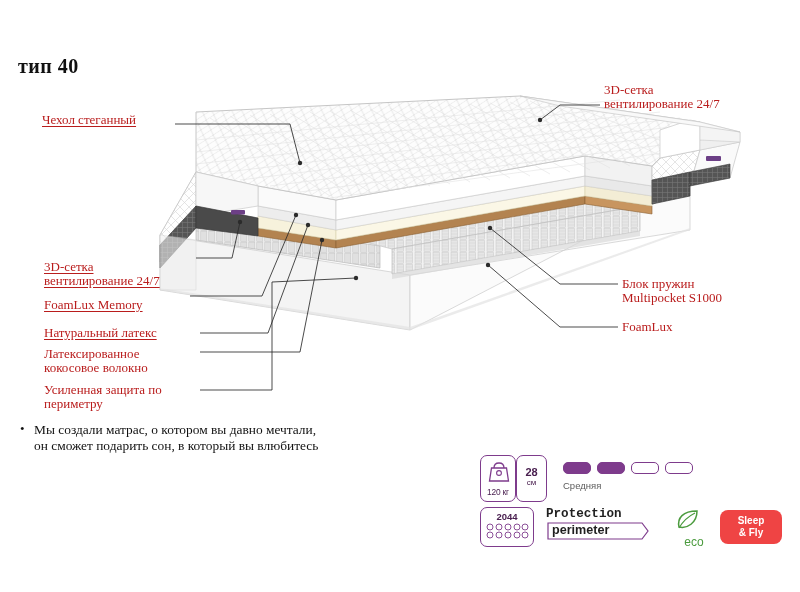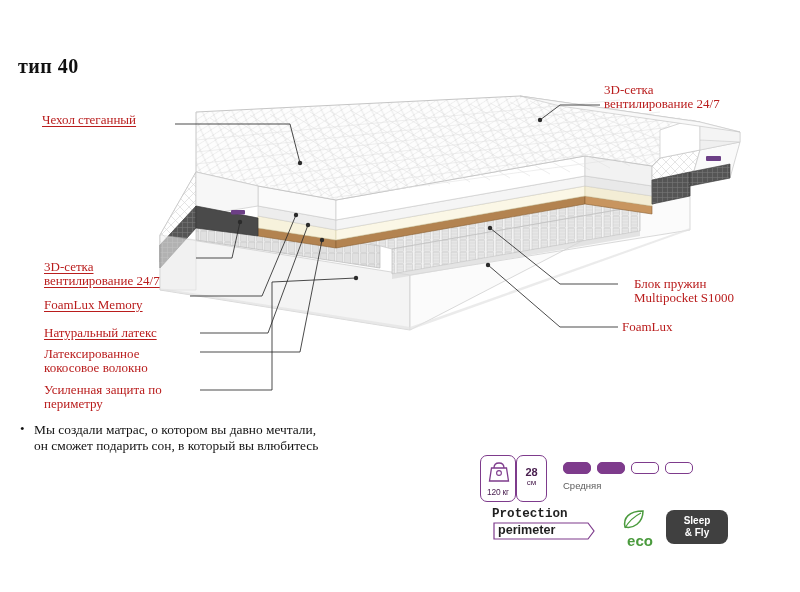--- a/index.html
+++ b/index.html
@@ -212,30 +212,30 @@
     width: 40px;
     height: 40px;
     position: relative;
     text-align: center;
   }
   .eco .ecot {
     position: absolute;
     left: 12px; right: 0;
     bottom: -2px;
     font-family: "Liberation Sans", sans-serif;
-    font-size: 15px;
-    font-weight: bold;
+    font-size: 12px;
+    font-weight: normal;
     color: #4b9b3e;
   }
   .sleepfly {
     margin-left: 12px;
     width: 62px;
     height: 34px;
     border-radius: 8px;
-    background: #404040;
+    background: #ef4444;
     color: #fff;
     font-family: "Liberation Sans", sans-serif;
     font-size: 10px;
     font-weight: bold;
     line-height: 11.5px;
     text-align: center;
     padding-top: 5px;
     box-sizing: border-box;
   }
 </style>
@@ -384,21 +384,21 @@
   <div class="lbl u" style="left:44px; top:298px;">FoamLux Memory</div>
 
   <div class="lbl u" style="left:44px; top:326px;">Натуральный латекс</div>
 
   <div class="lbl" style="left:44px; top:347px;">Латексированное
 кокосовое волокно</div>
 
   <div class="lbl" style="left:44px; top:383px;">Усиленная защита по
 периметру</div>
 
-  <div class="lbl" style="left:622px; top:277px;margin-left:12px;">Блок пружин
+  <div class="lbl" style="left:622px; top:277px;">Блок пружин
 Multipocket S1000</div>
 
   <div class="lbl" style="left:622px; top:320px;">FoamLux</div>
 
   <div class="bullets">
     <div class="bullet">Мы создали матрас, о котором вы давно мечтали,
 он сможет подарить сон, в который вы влюбитесь</div>
   </div>
 
   <div class="badges">
@@ -425,20 +425,37 @@
           <div class="fbar on"></div>
           <div class="fbar"></div>
           <div class="fbar"></div>
         </div>
         <div class="firm-label">Средняя</div>
       </div>
     </div>
 
     <div class="badge-row2">
 
+      <div class="springs-chip">
+        <span class="sv">2044</span>
+        <svg width="46" height="18" viewBox="0 0 46 18" style="display:block;margin:0 auto;">
+          <g fill="none" stroke="#7e3b8c" stroke-width="0.9">
+            <circle cx="6" cy="5" r="3"></circle>
+              <circle cx="15" cy="5" r="3"></circle>
+              <circle cx="24" cy="5" r="3"></circle>
+              <circle cx="33" cy="5" r="3"></circle>
+              <circle cx="41" cy="5" r="3"></circle>
+            <circle cx="6" cy="13" r="3"></circle>
+              <circle cx="15" cy="13" r="3"></circle>
+              <circle cx="24" cy="13" r="3"></circle>
+              <circle cx="33" cy="13" r="3"></circle>
+              <circle cx="41" cy="13" r="3"></circle>
+          </g>
+        </svg>
+      </div>
 
       <div class="perim">
         <div class="p1">Protection</div>
         <svg width="104" height="20" viewBox="0 0 104 20" style="position:absolute;left:0;top:14px;">
           <polygon points="2,2 96,2 102,10 96,18 2,18" fill="none" stroke="#7e3b8c" stroke-width="1.2"></polygon>
         </svg>
         <div class="p2" style="position:absolute;left:6px;top:16px;">perimeter</div>
       </div>
 
       <div class="eco">

